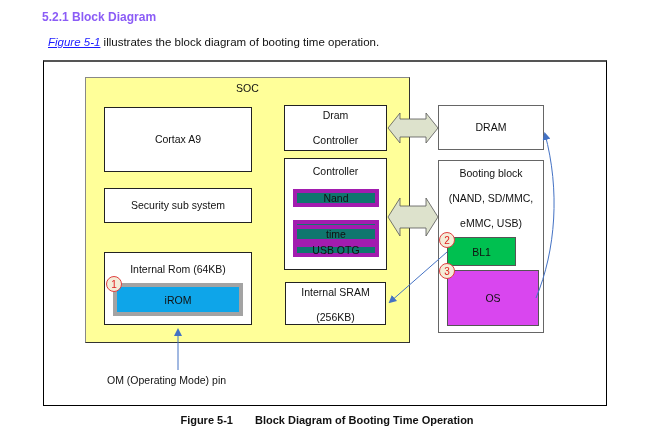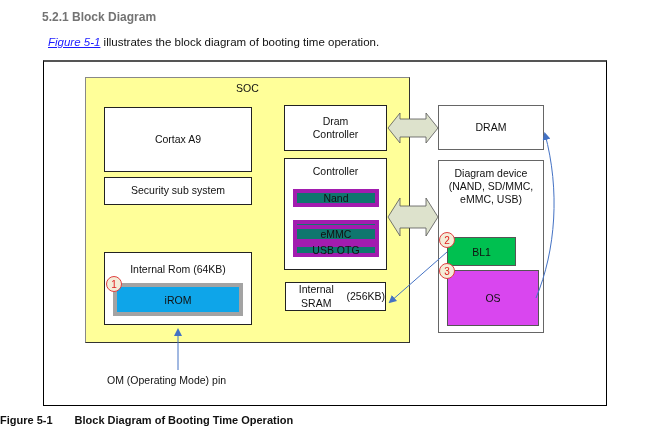--- a/index.html
+++ b/index.html
@@ -1,60 +1,60 @@
 <!DOCTYPE html>
 <html><head>
   <meta charset="utf-8">
   <style>
     html, body { margin: 0; padding: 0; background: #ffffff; }
     body { width: 654px; height: 435px; position: relative; overflow: hidden;
            font-family: "Liberation Sans", sans-serif; color: #111; }
     .abs { position: absolute; }
-    .heading { left: 42px; top: 10px; font-size: 12px; font-weight: bold; color: #737373; }
+    .heading { left: 42px; top: 10px; font-size: 12px; font-weight: bold; color: #8b5cf6; }
     .intro { left: 48px; top: 36px; font-size: 11.5px; color: #111; white-space: nowrap; }
     .intro a { color: #1a1aff; font-style: italic; text-decoration: underline; }
     .frame { left: 43px; top: 60px; width: 564px; height: 346px; border: 1px solid #000;
              border-top: 2px solid #555; box-sizing: border-box; background: #fff; }
     .soc { left: 85px; top: 77px; width: 325px; height: 266px; background: #ffff99;
            border: 1px solid #888; border-right: 1px solid #333; border-bottom: 1px solid #333; box-sizing: border-box; }
     .box { background: #fff; border: 1px solid #222; box-sizing: border-box;
            display: flex; align-items: center; justify-content: center; text-align: center;
-           font-size: 10.5px; color: #111; line-height: 1.25; }
+           font-size: 10.5px; color: #111; line-height: 1.25; gap: 12px; }
     .label { font-size: 10.5px; color: #111; text-align: left; white-space: nowrap; }
     .sub { left: 293px; width: 86px; height: 18px; background: #0f766e; border: 4px solid #a21caf;
            box-sizing: border-box; font-size: 10.5px; display: flex; align-items: center; justify-content: center; }
     .bl1 { left: 447px; top: 237px; width: 69px; height: 29px; background: #00c050;
            border: 1px solid #555; box-sizing: border-box; display: flex; align-items: center; justify-content: center; font-size: 10.5px; }
     .os { left: 447px; top: 270px; width: 92px; height: 56px; background: #d946ef;
           border: 1px solid #555; box-sizing: border-box; display: flex; align-items: center; justify-content: center; font-size: 10.5px; }
     .irom { left: 113px; top: 283px; width: 130px; height: 33px; background: #0ea5e9;
             border: 4px solid #a3a3a3; box-sizing: border-box; display: flex; align-items: center; justify-content: center; font-size: 10.5px; }
     .badge { width: 16px; height: 16px; border-radius: 50%; border: 1px solid #e04040;
              background: #f4ecd8; color: #e02020; font-size: 10px; box-sizing: border-box;
              display: flex; align-items: center; justify-content: center; }
-    .caption { left: 0; top: 414px; width: 654px; font-size: 11px; font-weight: bold; color: #111; }
+    .caption { left: 0; top: 414px; width: 654px; text-align: center; font-size: 11px; font-weight: bold; color: #111; }
     .caption span.num { margin-right: 22px; }
     svg.overlay { position: absolute; left: 0; top: 0; }
   </style>
 </head>
 <body>
 
 <div class="abs heading">5.2.1 Block Diagram</div>
 <div class="abs intro"><a>Figure 5-1</a><span> illustrates the block diagram of booting time operation.</span></div>
 
 <div class="abs frame"></div>
 
 <div class="abs soc"></div>
 <div class="abs label" style="left:236px; top:82px;">SOC</div>
 
 <div class="abs box" style="left:104px; top:107px; width:148px; height:65px;">
     <span>Cortax A9</span>
   </div>
 
-<div class="abs box" style="left:104px; top:177px; width:148px; height:28px;">
+<div class="abs box" style="left:104px; top:188px; width:148px; height:35px;">
     <span>Security sub system</span>
   </div>
 
 <div class="abs box" style="left:104px; top:252px; width:148px; height:73px; align-items:flex-start; padding-top:10px;">
     <span>Internal Rom (64KB)</span>
   </div>
 <div class="abs irom">
     <span>iROM</span>
   </div>
 <div class="abs badge" style="left:106px; top:276px;">1</div>
@@ -62,34 +62,34 @@
 <div class="abs box" style="left:284px; top:105px; width:103px; height:46px; flex-direction:column;">
   <span>Dram</span>
   <span>Controller</span>
 </div>
 
 <div class="abs box" style="left:284px; top:158px; width:103px; height:112px; align-items:flex-start; padding-top:6px;">
     <span>Controller</span>
   </div>
 <div class="abs sub" style="top:189px;">Nand</div>
 <div class="abs sub" style="top:220px;">SD/MMC</div>
-<div class="abs sub" style="top:225px;">eMMC</div>
+<div class="abs sub" style="top:225px;">time</div>
 <div class="abs sub" style="top:243px; height:14px;">USB OTG</div>
 
-<div class="abs box" style="left:285px; top:282px; width:101px; height:29px; flex-direction:row;justify-content:flex-end;">
+<div class="abs box" style="left:285px; top:282px; width:101px; height:43px; flex-direction:column;justify-content:flex-end;">
   <span>Internal SRAM</span>
   <span>(256KB)</span>
 </div>
 
 <div class="abs box" style="left:438px; top:105px; width:106px; height:45px; border-color:#666;">
     <span>DRAM</span>
   </div>
 
 <div class="abs box" style="left:438px; top:160px; width:106px; height:173px; border-color:#666; flex-direction:column; justify-content:flex-start; padding-top:6px;">
-  <span>Diagram device</span>
+  <span>Booting block</span>
   <span>(NAND, SD/MMC,</span>
   <span>eMMC, USB)</span>
 </div>
 <div class="abs bl1">
     <span>BL1</span>
   </div>
 <div class="abs os">
     <span>OS</span>
   </div>
 

